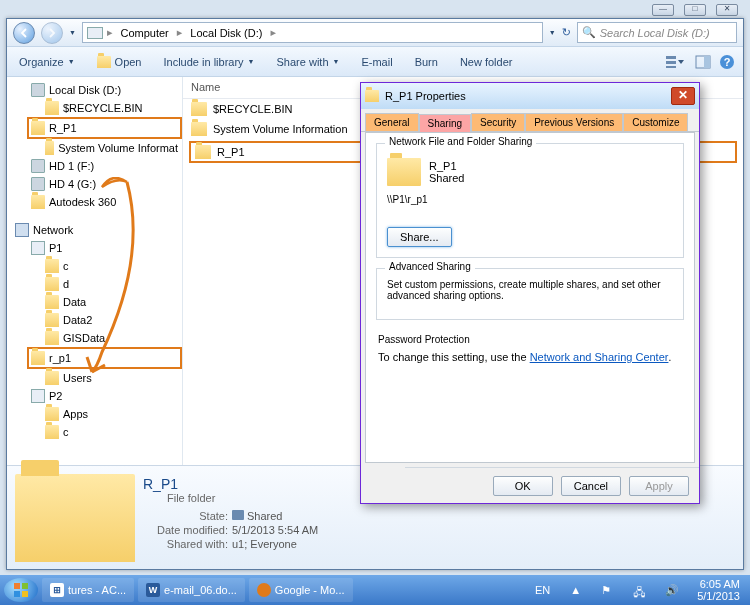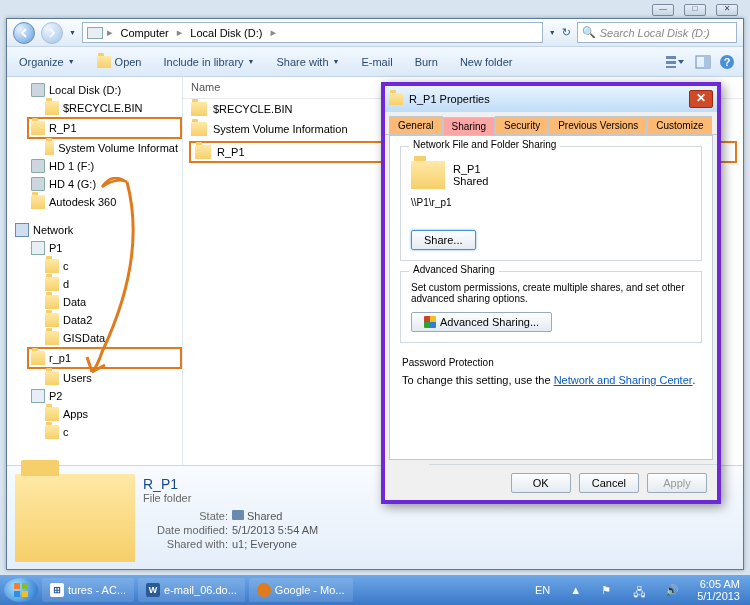--- a/index.html
+++ b/index.html
@@ -40,29 +40,29 @@
 .folder-ico::before { content: ""; position: absolute; top: -3px; left: 1px; width: 6px; height: 3px; background: #f6cf6a; border-radius: 1px 1px 0 0; }
 .drive-ico { width: 16px; height: 12px; background: #ccd6e0; border: 1px solid #8aa; border-radius: 1px; }
 .net-ico { width: 16px; height: 12px; background: #d0dff0; border: 1px solid #6a8ab0; }
 .comp-ico { width: 16px; height: 12px; background: #e8eef6; border: 1px solid #8aa; }
 
 .details-pane { position: absolute; bottom: 0; left: 0; right: 0; height: 104px; border-top: 1px solid #cad7e6; background: linear-gradient(#f8fbff,#e4eef9); display: flex; padding: 8px; gap: 8px; }
 .big-folder { width: 120px; height: 88px; background: linear-gradient(#ffe9a6,#f6cf6a); border-radius: 2px 2px 0 0; position: relative; }
 .big-folder::before { content: ""; position: absolute; top: -14px; left: 6px; width: 38px; height: 16px; background: #f6cf6a; border-radius: 2px 2px 0 0; }
 .dp-info { padding: 2px 0; }
 .dp-title { font-size: 14px; color: #1a4a8a; }
-.dp-sub { color: #666; margin-bottom: 6px; }
+.dp-sub { color: #666; margin-bottom: 6px; margin-left: 24px; }
 .dp-row { color: #555; margin-top: 2px; }
 .dp-row .k { color: #666; display: inline-block; width: 85px; text-align: right; margin-right: 4px; }
 
 
 .arrow { position: absolute; left: 70px; top: 158px; width: 70px; height: 200px; pointer-events: none; }
 
 
-.dialog { position: absolute; left: 381px; top: 82px; width: 340px; height: 422px; background: #f0f0f0; border: 4px solid #6d28d9; box-shadow: 3px 3px 10px rgba(0,0,0,.4); }
+.dialog { position: absolute; left: 360px; top: 82px; width: 340px; height: 422px; background: #f0f0f0; border: 1px solid #6d28d9; box-shadow: 3px 3px 10px rgba(0,0,0,.4); }
 .dlg-title { height: 26px; background: linear-gradient(#e8f4ff,#c0dcf6); display: flex; align-items: center; padding: 0 4px; }
 .dlg-title .fico { margin-right: 6px; }
 .dlg-close { margin-left: auto; width: 24px; height: 18px; background: #d04a2a; border: 1px solid #a02a10; border-radius: 2px; color: #fff; text-align: center; line-height: 14px; font-weight: bold; font-size: 12px; }
 .tabs { display: flex; background: #f0f0f0; padding: 4px 4px 0; gap: 0; border-bottom: 1px solid #c0c8d0; }
 .tab { padding: 3px 8px; border: 1px solid #c0c8d0; border-bottom: none; background: #fdba74; font-size: 10px; }
 .tab.active { background: #fca5a5; position: relative; top: 1px; }
 .dlg-body { padding: 10px; height: calc(100% - 26px - 23px - 40px); background: #fff; border: 1px solid #c0c8d0; margin: 0 4px; }
 .group { border: 1px solid #d0d8e0; padding: 10px 10px; margin-bottom: 10px; position: relative; }
 .group-title { position: absolute; top: -8px; left: 8px; background: #fff; padding: 0 4px; font-size: 10px; }
 .share-folder { display: flex; align-items: center; gap: 8px; padding: 4px 0 8px; }
@@ -308,24 +308,20 @@
           <div>R_P1</div>
           <div>Shared</div>
         </div>
       </div>
       <div class="np-val">\\P1\r_p1</div>
       <div class="btn hl">Share...</div>
     </div>
     <div class="group">
       <div class="group-title">Advanced Sharing</div>
       <div class="group-text">Set custom permissions, create multiple shares, and set other advanced sharing options.</div>
-      <div class="btn">
-          <span style="display:inline-block;width:12px;height:12px;background:conic-gradient(#f0c020 0 90deg,#3080d0 90deg 180deg,#30a030 180deg 270deg,#d04030 270deg 360deg);border-radius:1px;"></span>
-          <span>Advanced Sharing...</span>
-        </div>
     </div>
     <div class="group" style="border:none;padding:4px 2px;">
       <div style="font-size:10px;margin-bottom:6px;">Password Protection</div>
       <div class="group-text"><span>To change this setting, use the </span><span class="link">Network and Sharing Center</span>.</div>
     </div>
   </div>
   <div class="dlg-buttons">
     <div class="btn">OK</div>
     <div class="btn">Cancel</div>
     <div class="btn disabled">Apply</div>

